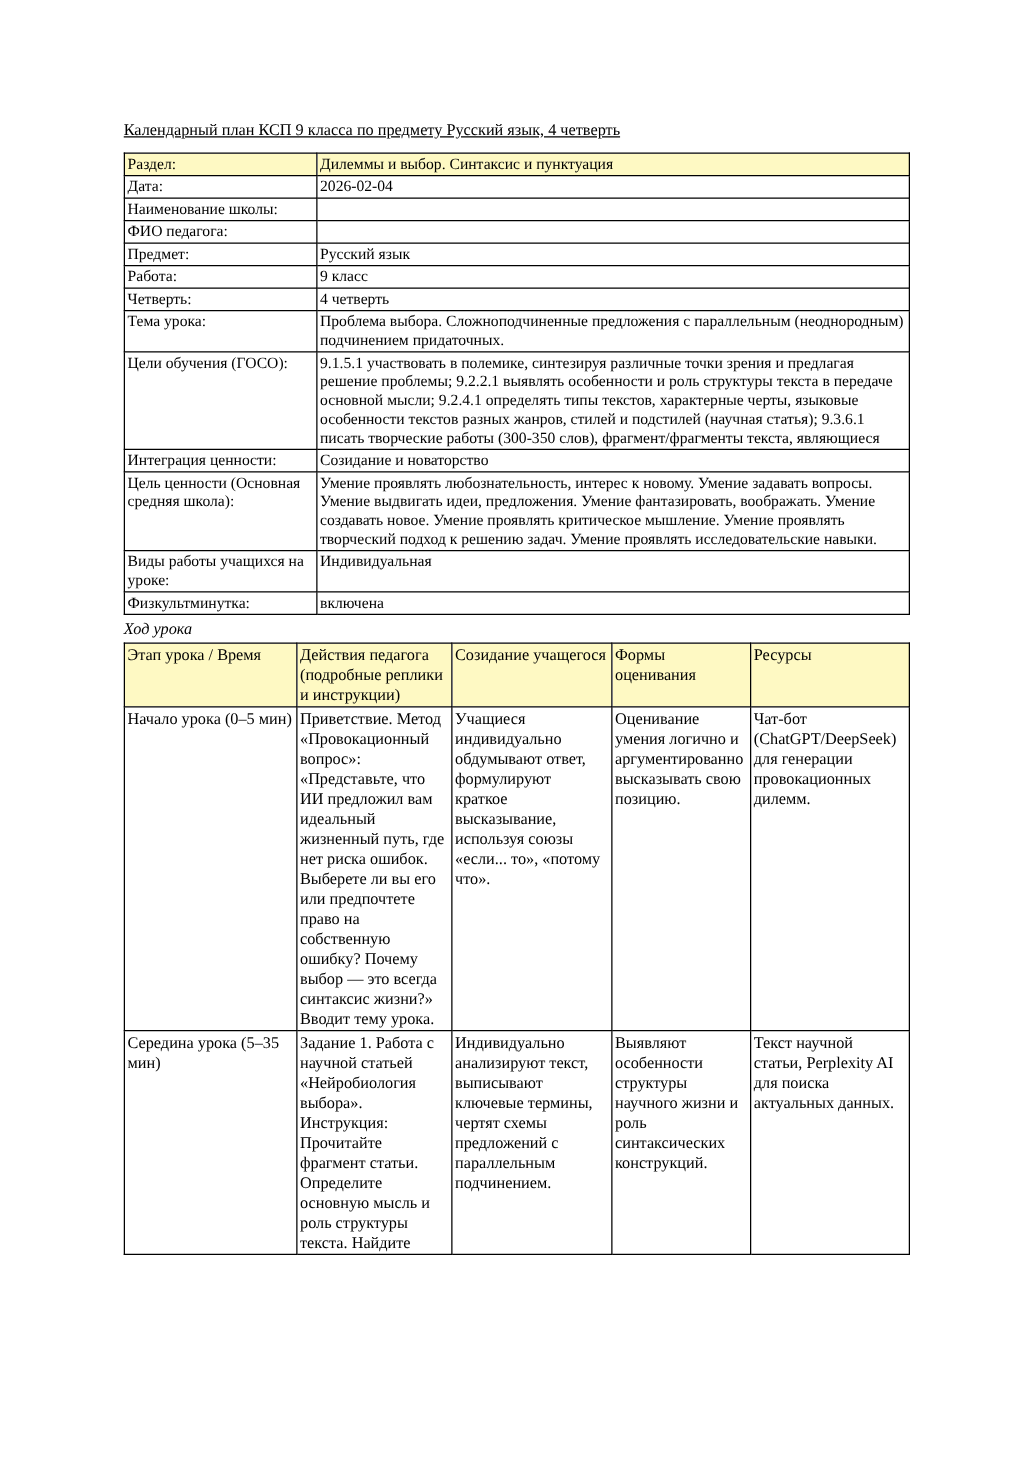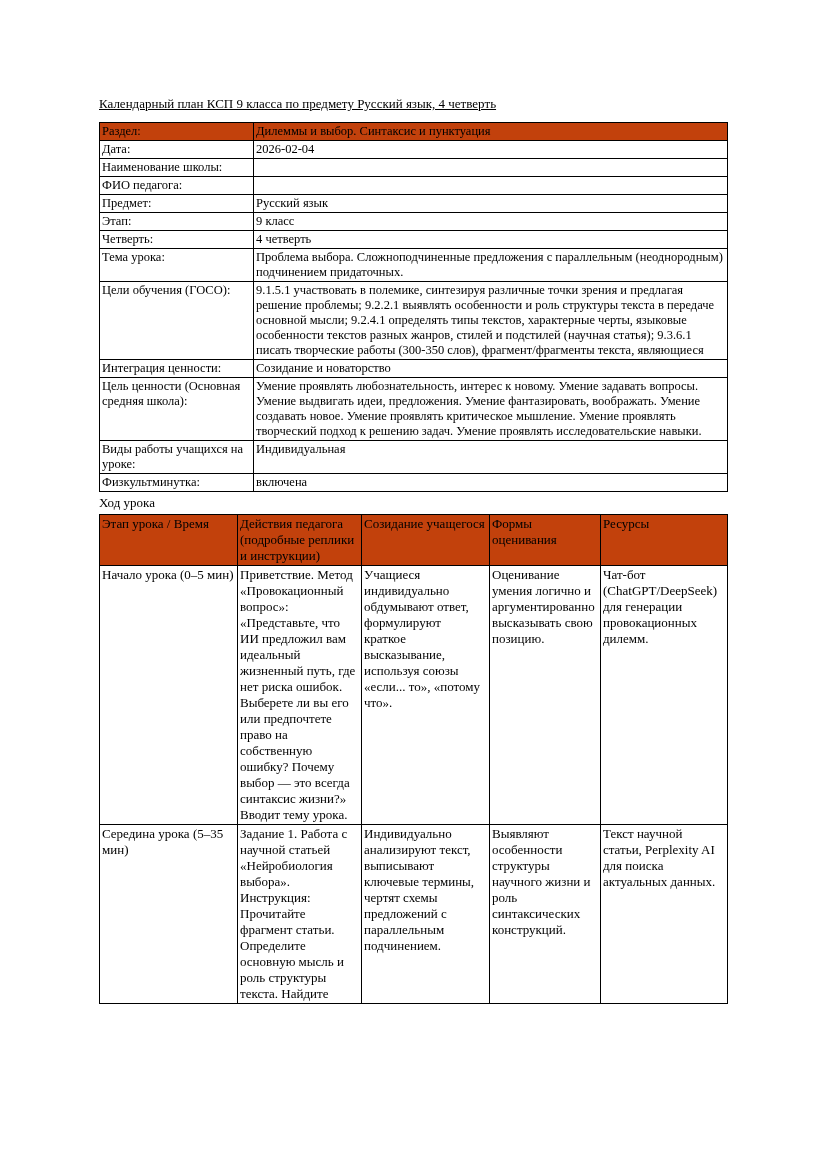--- a/index.html
+++ b/index.html
@@ -35,26 +35,27 @@
     overflow: hidden;
   }
   .info-table {
     font-size: 12.5px;
     line-height: 15px;
   }
   .lesson-table {
     font-size: 13px;
     line-height: 16px;
   }
-  .shaded { background: #c2410c; }
+  .shaded { background: #fef9c3; }
   .section-heading {
     font-size: 13px;
     line-height: 16px;
     font-weight: normal;
     margin: 3px 0 3px 0;
+    font-style: italic;
   }
   .info-col-label { width: 154px; }
   .info-col-value { width: 474px; }
   .lt-col1 { width: 138px; }
   .lt-col2 { width: 124px; }
   .lt-col3 { width: 128px; }
   .lt-col4 { width: 111px; }
   .lt-col5 { width: 127px; }
 </style>
 </head>
@@ -84,21 +85,21 @@
       </tr>
       <tr>
         <td>ФИО педагога:</td>
         <td></td>
       </tr>
       <tr>
         <td>Предмет:</td>
         <td>Русский язык</td>
       </tr>
       <tr>
-        <td>Этап:</td>
+        <td>Работа:</td>
         <td>9 класс</td>
       </tr>
       <tr>
         <td>Четверть:</td>
         <td>4 четверть</td>
       </tr>
       <tr>
         <td>Тема урока:</td>
         <td>Проблема выбора. Сложноподчиненные предложения с параллельным (неоднородным) подчинением придаточных.</td>
       </tr>

